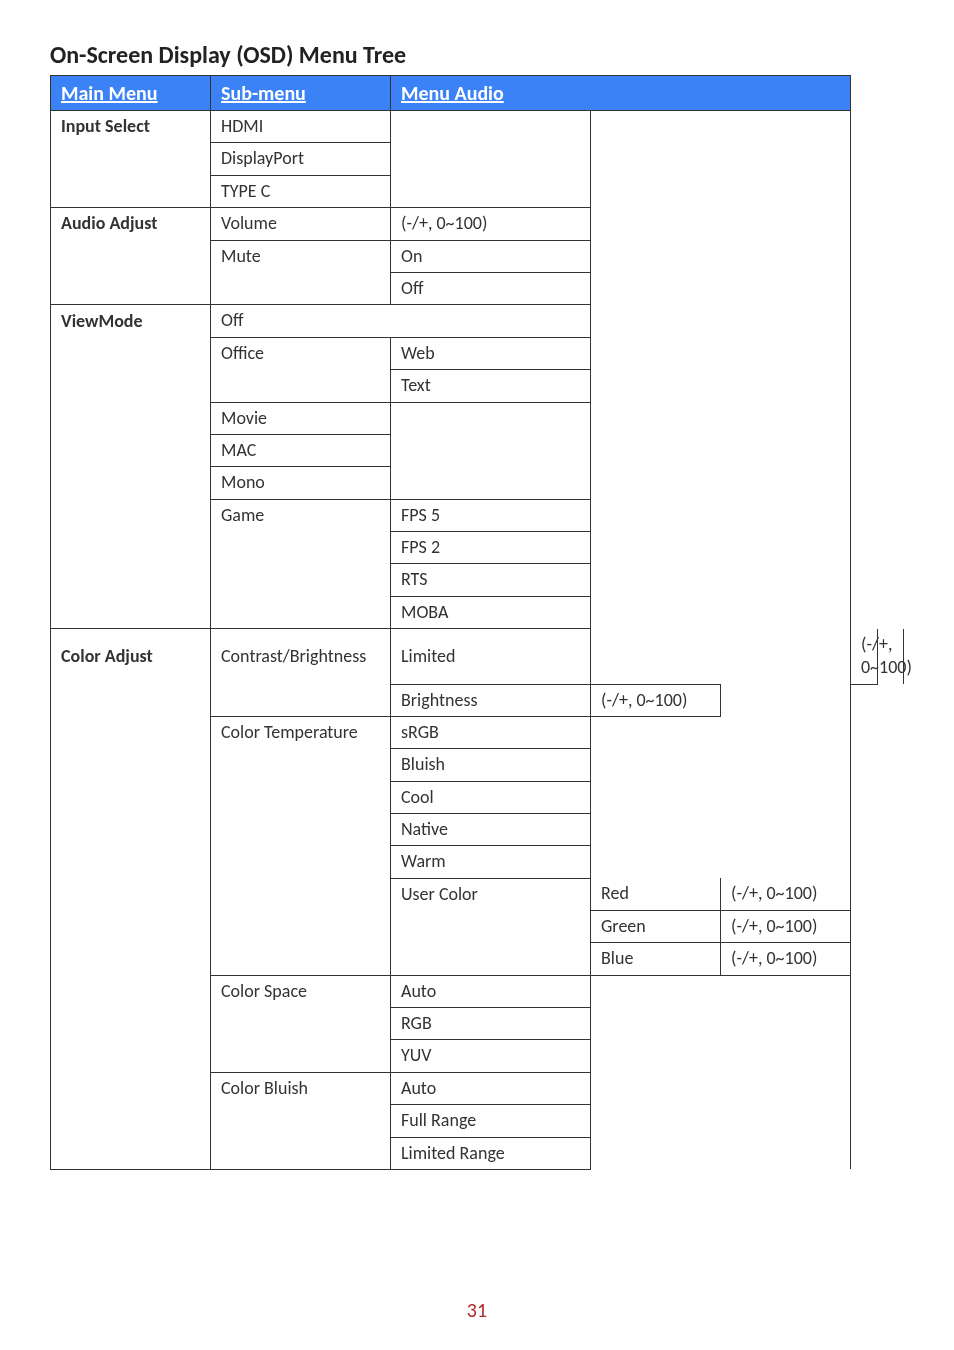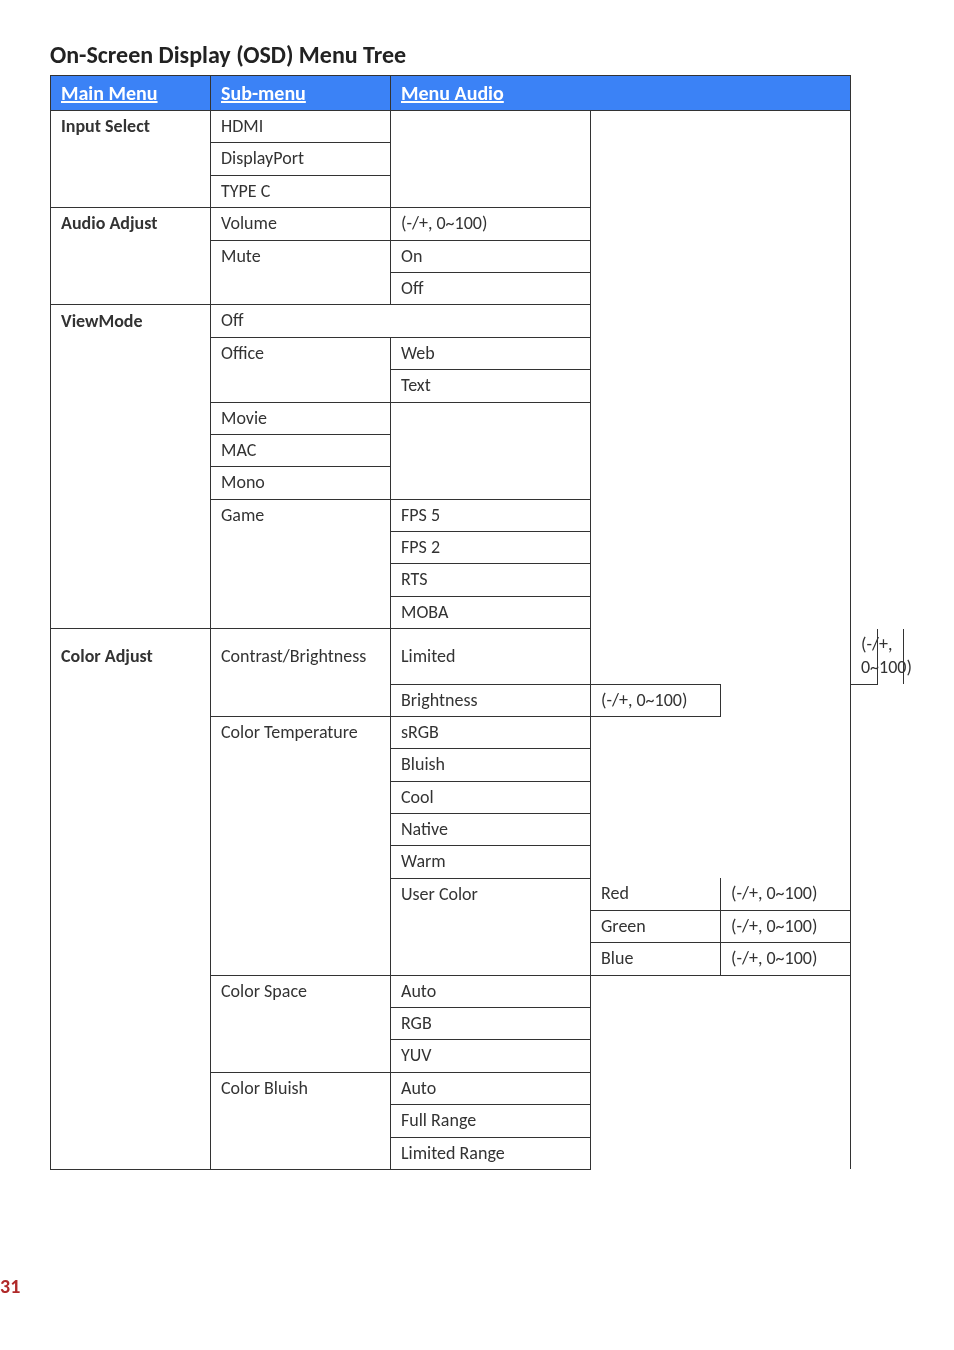--- a/index.html
+++ b/index.html
@@ -46,25 +46,25 @@
   td.main {
     font-weight: bold;
     font-size: 19px;
   }
   .noborder-bottom { border-bottom: none !important; }
   .noborder-top    { border-top: none !important; }
   .noborder-right  { border-right: none !important; }
 
   .pagenum {
     position: absolute;
-    bottom: 52px;
+    bottom: 28px;
     left: 0; right: 0;
-    text-align: left;
+    text-align: center;
     color: #b02a2a;
-    font-weight: bold;
+    font-weight: normal;
     font-size: 20px;
   }
 
   col.c1 { width: 160px; }
   col.c2 { width: 180px; }
   col.c3 { width: 200px; }
   col.c4 { width: 130px; }
   col.c5 { width: 130px; }
 </style>
 </head>

